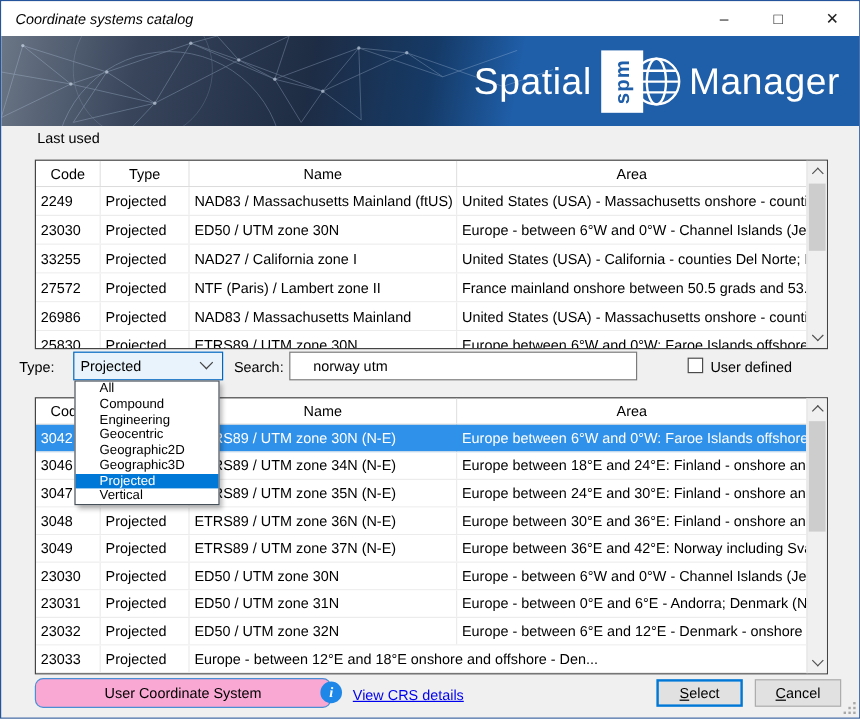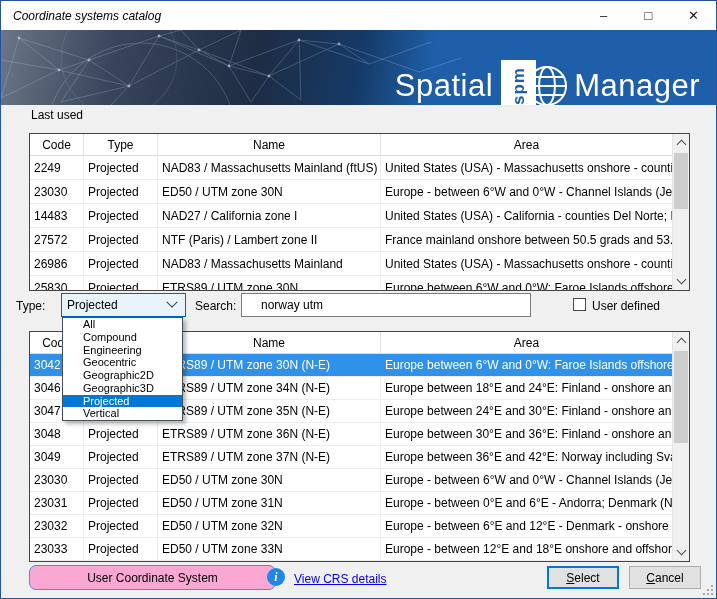--- a/index.html
+++ b/index.html
@@ -14,21 +14,21 @@
   .win-controls{ margin-left:auto; display:flex; height:100%; }
   .win-btn{ width:45px; height:100%; display:flex; align-items:center; justify-content:center;
             font-size:13px; color:#222; cursor:default; }
 
   
   .banner{ position:absolute; top:29px; left:0; right:0; height:75px;
            background:linear-gradient(100deg,#6b7686 0%, #38455b 16%, #1e2c44 36%,
                       #153a66 50%, #1f5ea8 60%, #1f5ea8 100%); overflow:hidden; }
   .mesh{ position:absolute; left:0; top:0; height:75px; width:460px; opacity:.85; }
   .logo{ position:absolute; right:16px; top:50%; transform:translateY(-50%);
-         display:flex; align-items:center; color:#fff;margin-top:18px; }
+         display:flex; align-items:center; color:#fff; }
   .logo-word{ font-size:31px; font-weight:400; letter-spacing:.5px; }
   .spm-badge{ width:35px; height:52px; background:#fff; margin:0 2px 0 8px;
               display:flex; align-items:center; justify-content:center; }
   .spm-badge span{ writing-mode:vertical-rl; transform:rotate(180deg); color:#1f5ea8;
                    font-weight:bold; font-size:17px; letter-spacing:1px; }
   .globe{ margin-left:-14px; margin-right:4px; }
 
   
   .last-used{ position:absolute; left:30px; top:107px; }
 
@@ -177,21 +177,21 @@
           <div class="tcell c2">NAD83 / Massachusetts Mainland (ftUS)</div>
           <div class="tcell c3">United States (USA) - Massachusetts onshore - counties of B...</div>
         </div>
         <div class="trow">
           <div class="tcell c0">23030</div>
           <div class="tcell c1">Projected</div>
           <div class="tcell c2">ED50 / UTM zone 30N</div>
           <div class="tcell c3">Europe - between 6°W and 0°W - Channel Islands (Jersey, G...</div>
         </div>
         <div class="trow">
-          <div class="tcell c0">14483</div>
+          <div class="tcell c0">33255</div>
           <div class="tcell c1">Projected</div>
           <div class="tcell c2">NAD27 / California zone I</div>
           <div class="tcell c3">United States (USA) - California - counties Del Norte; Humbol...</div>
         </div>
         <div class="trow">
           <div class="tcell c0">27572</div>
           <div class="tcell c1">Projected</div>
           <div class="tcell c2">NTF (Paris) / Lambert zone II</div>
           <div class="tcell c3">France mainland onshore between 50.5 grads and 53.5 grad...</div>
         </div>
@@ -292,21 +292,20 @@
         </div>
         <div class="trow">
           <div class="tcell c0">23032</div>
           <div class="tcell c1">Projected</div>
           <div class="tcell c2">ED50 / UTM zone 32N</div>
           <div class="tcell c3">Europe - between 6°E and 12°E - Denmark - onshore and off...</div>
         </div>
         <div class="trow">
           <div class="tcell c0">23033</div>
           <div class="tcell c1">Projected</div>
-          <div class="tcell c2">ED50 / UTM zone 33N</div>
           <div class="tcell c3">Europe - between 12°E and 18°E onshore and offshore - Den...</div>
         </div>
       </div>
     <div class="sbar">
       <div class="sarrow top">
           <i class="chev up"></i>
         </div>
       <div class="sthumb"></div>
       <div class="sarrow bottom">
           <i class="chev down"></i>

